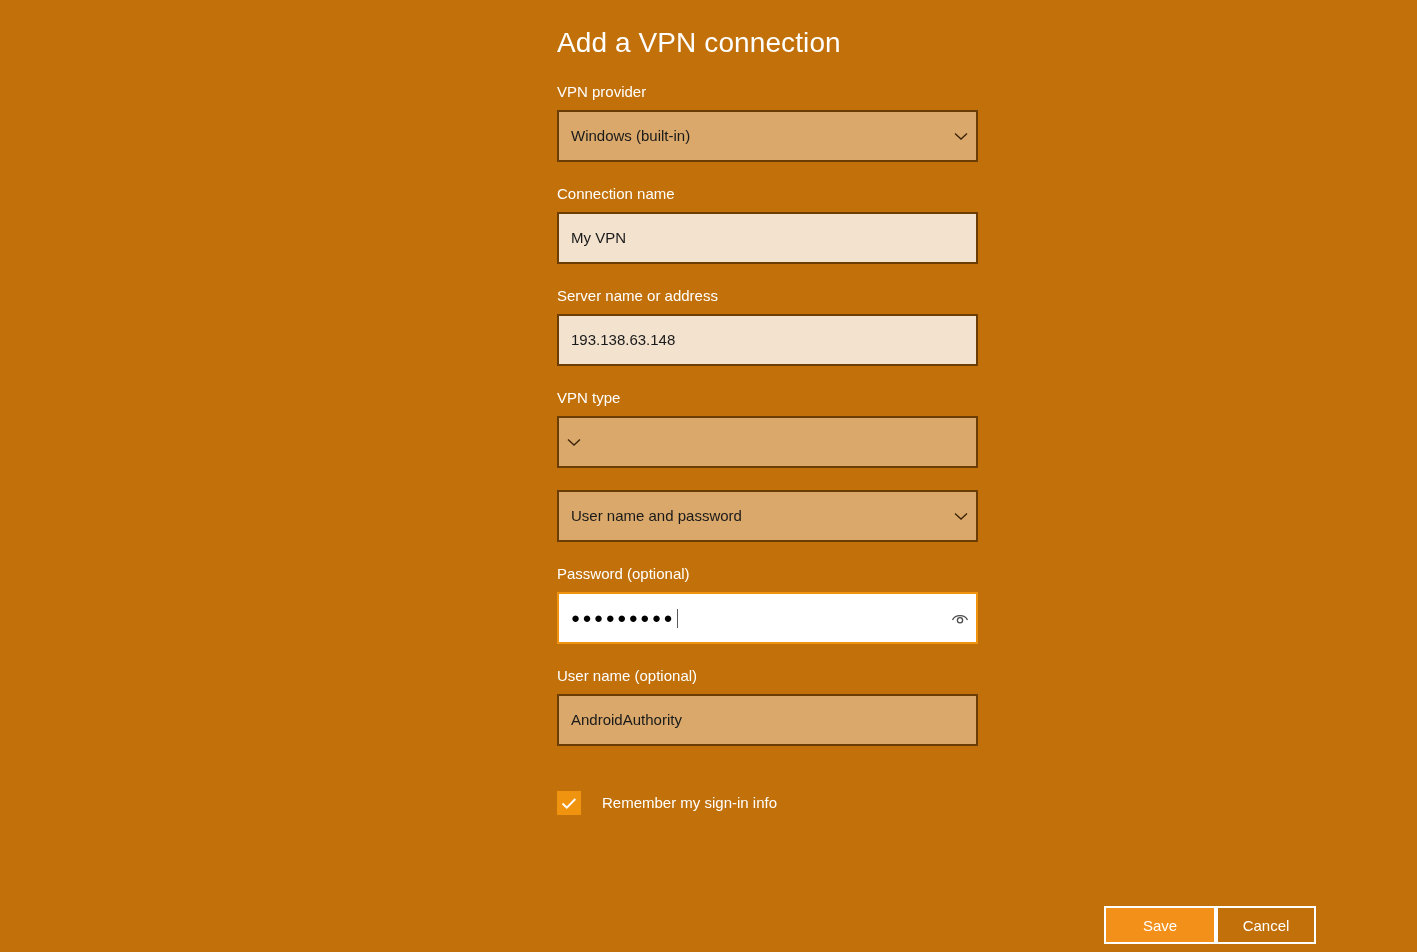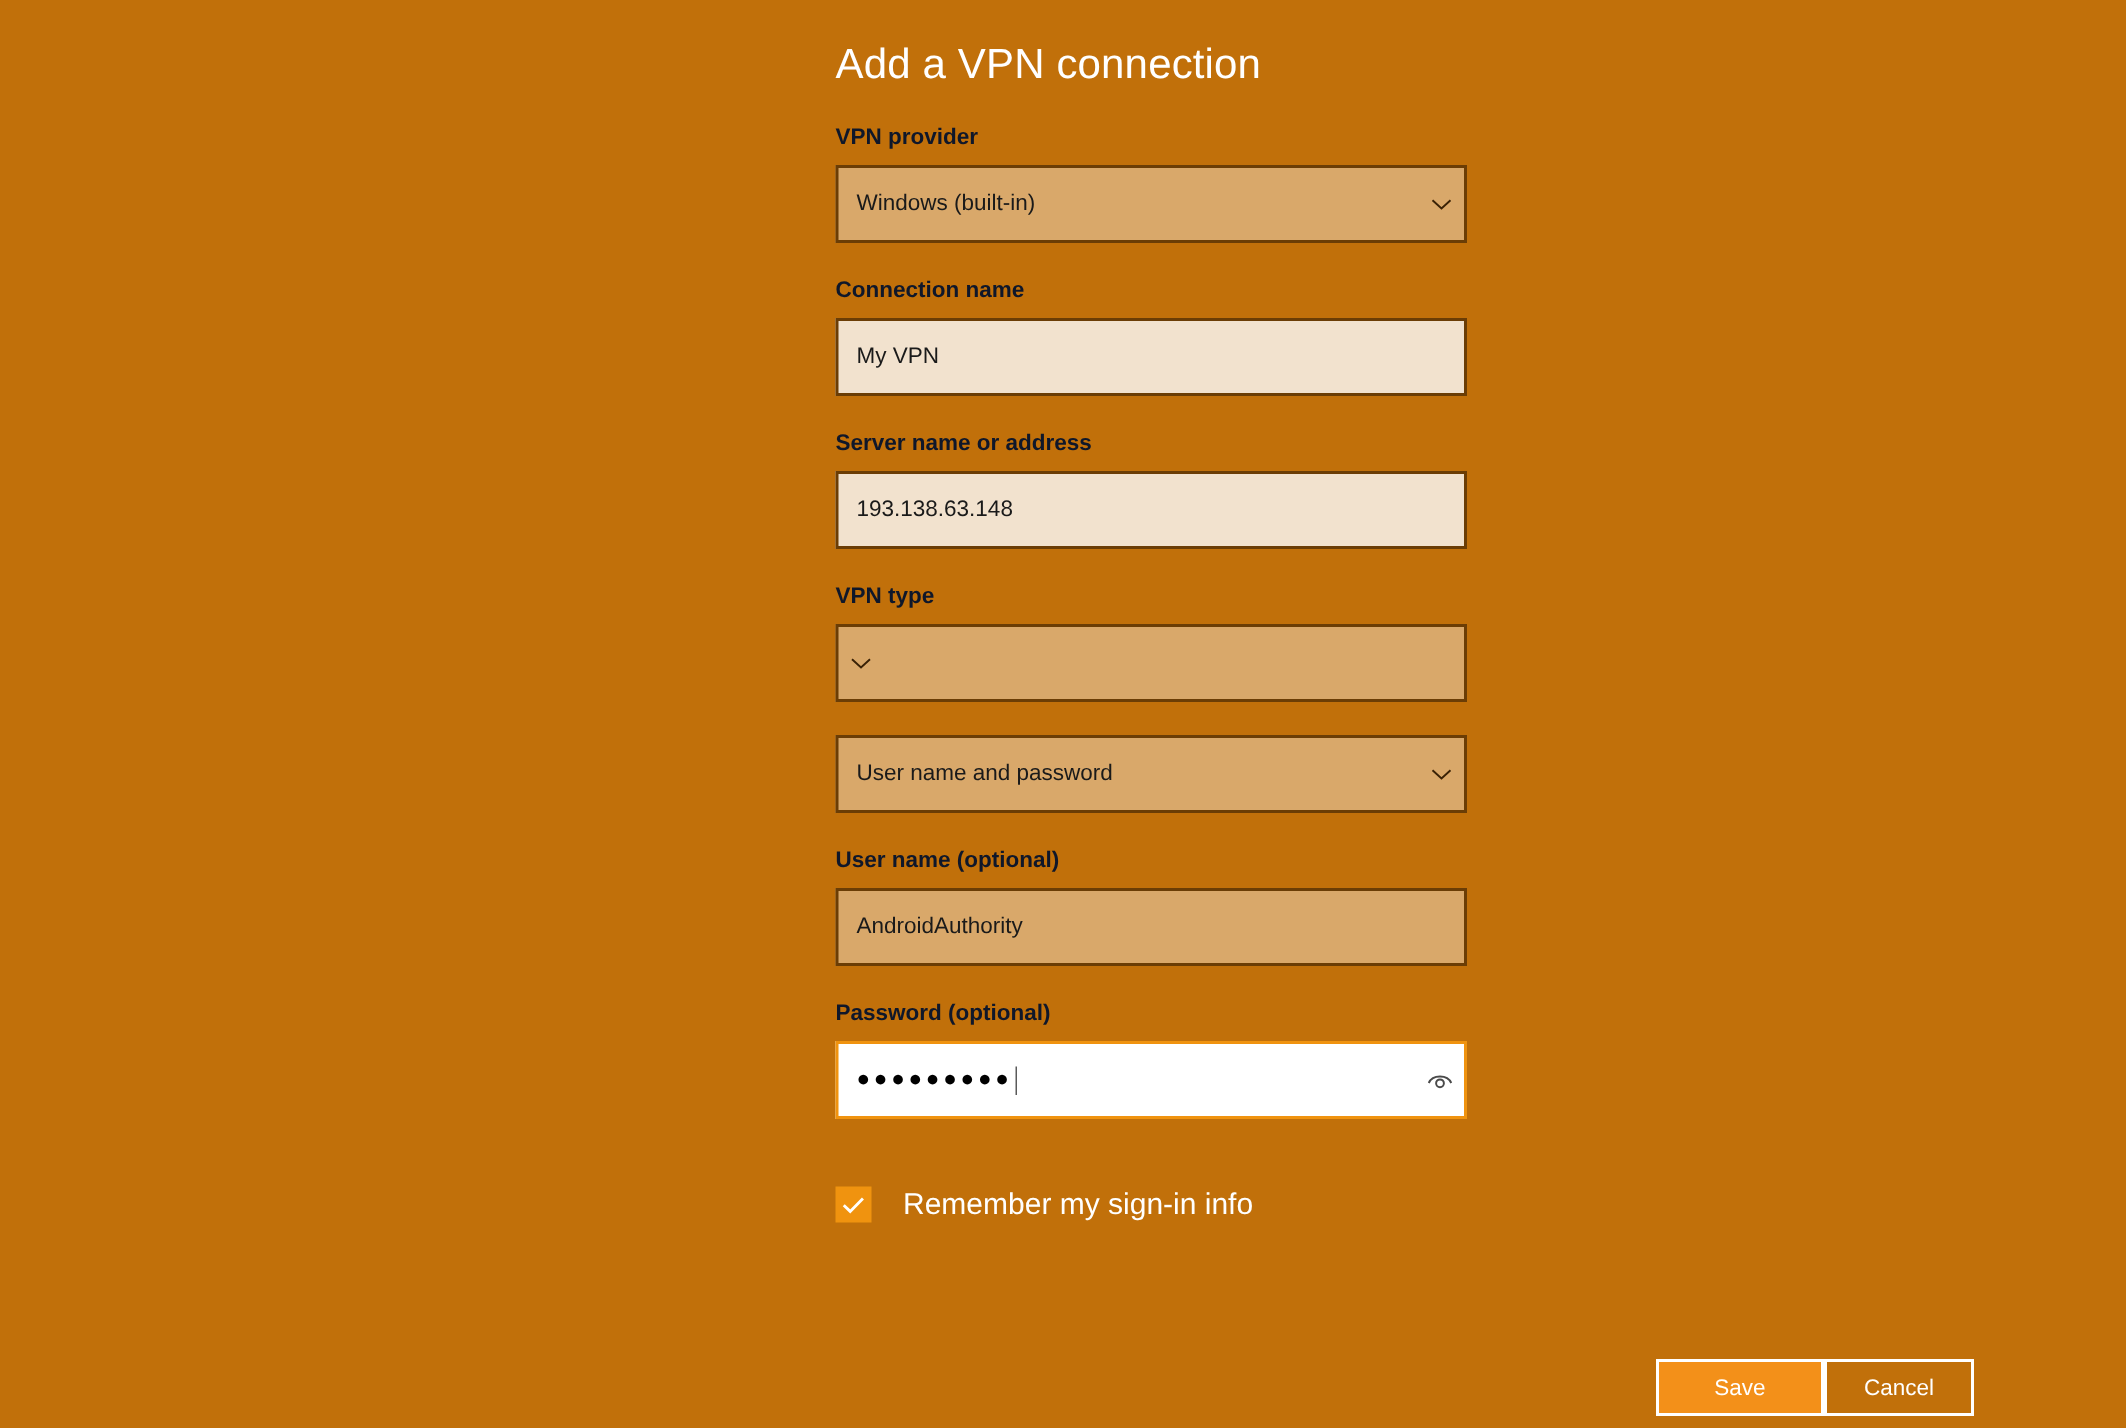--- a/index.html
+++ b/index.html
@@ -27,23 +27,23 @@
     letter-spacing: 0.1px;
     margin-top: 26px;
     margin-bottom: 0;
     line-height: 34px;
     white-space: nowrap;
   }
   .field-group {
     margin-top: 22px;
   }
   .field-label {
-    color: #0f172a;
-    font-size: 15px;
-    font-weight: 700;
+    color: #ffffff;
+    font-size: 15px;
+    font-weight: 400;
     line-height: 20px;
     margin-bottom: 8px;
   }
   .control {
     box-sizing: border-box;
     width: 421px;
     height: 52px;
     border: 2px solid #6B3D05;
     display: flex;
     align-items: center;
@@ -116,21 +116,21 @@
     height: 24px;
     background: #F0930F;
     flex: 0 0 24px;
     display: flex;
     align-items: center;
     justify-content: center;
   }
   .checkbox svg { display: block; }
   .checkbox-label {
     color: #FFFFFF;
-    font-size: 20px;
+    font-size: 15px;
     margin-left: 21px;
     line-height: 20px;
   }
   .buttons {
     position: absolute;
     left: 1104px;
     top: 906px;
     display: flex;
   }
   .btn {
@@ -203,42 +203,42 @@
       <div class="control-value">User name and password</div>
       <div class="chevron">
         <svg width="14" height="9" viewBox="0 0 14 9">
             <path d="M1 1.5 L7 7 L13 1.5" stroke="#3A2206" stroke-width="1.3" fill="none"></path>
           </svg>
       </div>
     </div>
   </div>
 
   <div class="field-group">
-    <div class="field-label">User name (optional)</div>
-    <div class="control username-box">
-      <div class="control-value">AndroidAuthority</div>
-    </div>
-  </div>
-
-  <div class="field-group">
     <div class="field-label">Password (optional)</div>
     <div class="control focused">
       <div class="pw-dots">
         <span>●●●●●●●●●</span>
           <span class="caret"></span>
       </div>
       <div class="eye-btn">
         <svg width="20" height="16" viewBox="0 0 20 16">
           <path d="M2.5 10 C5 4.2, 15 4.2, 17.5 10" stroke="#4a4a4a" stroke-width="1.3" fill="none"></path>
           <circle cx="10" cy="10.2" r="2.6" stroke="#4a4a4a" stroke-width="1.3" fill="none"></circle>
         </svg>
       </div>
     </div>
   </div>
 
+  <div class="field-group">
+    <div class="field-label">User name (optional)</div>
+    <div class="control username-box">
+      <div class="control-value">AndroidAuthority</div>
+    </div>
+  </div>
+
   <div class="checkbox-row">
     <div class="checkbox">
       <svg width="16" height="13" viewBox="0 0 16 13">
           <path d="M1.5 6.5 L5.8 10.6 L14.3 2" stroke="#FFFFFF" stroke-width="1.9" fill="none"></path>
         </svg>
     </div>
     <div class="checkbox-label">Remember my sign-in info</div>
   </div>
 
 </div>

